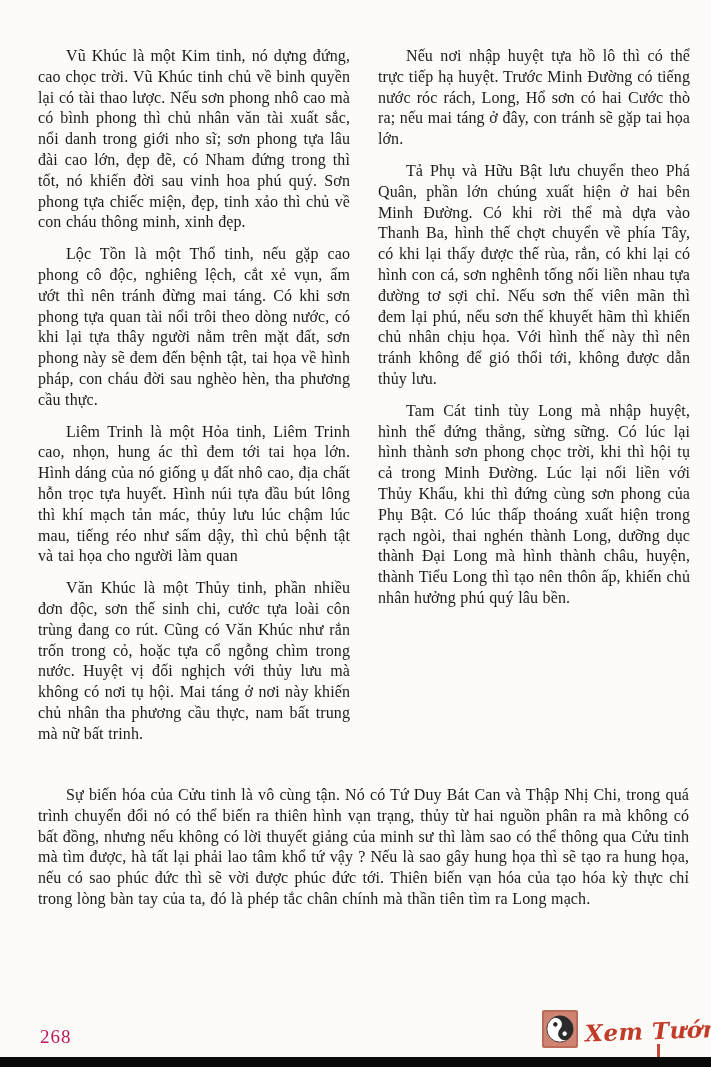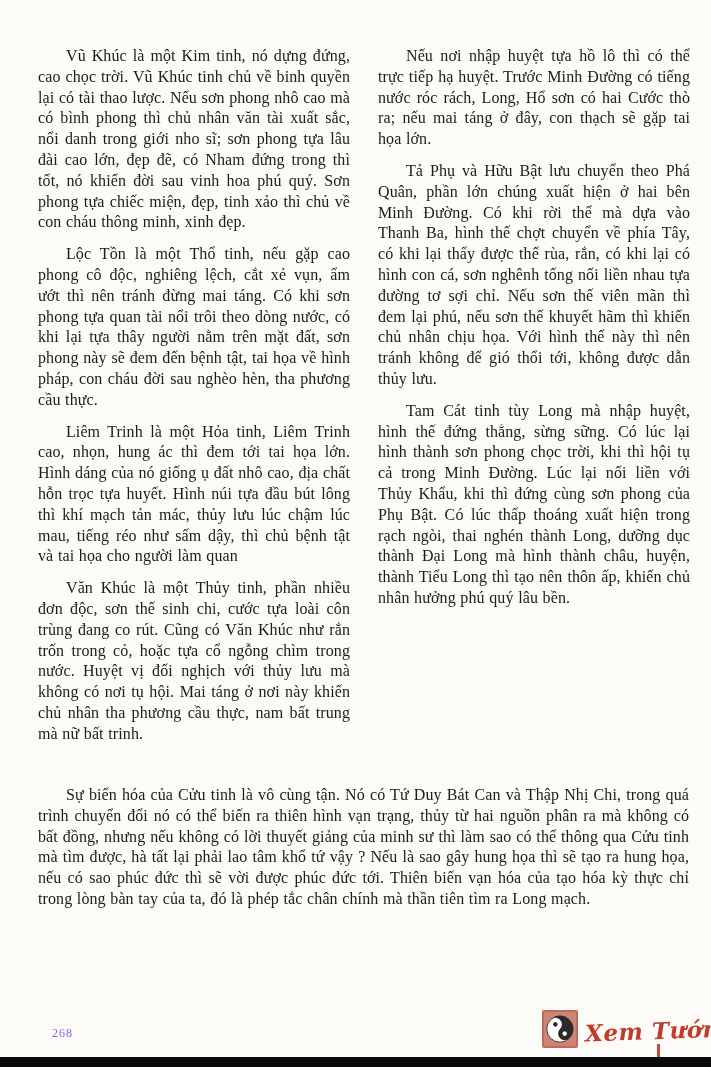--- a/index.html
+++ b/index.html
@@ -41,25 +41,25 @@
   }
   .footer-para {
     position: absolute;
     top: 760px;
     left: 38px;
     width: 651px;
     margin-top: 25px;
   }
   .page-number {
     position: absolute;
-    left: 52px;
+    left: 40px;
     top: 1026px;
-    font-size: 12px;
+    font-size: 19px;
     letter-spacing: 1px;
-    color: #8b5cf6;
+    color: #be185d;
   }
   .watermark {
     position: absolute;
     left: 542px;
     top: 1010px;
     display: flex;
     align-items: center;
     gap: 7px;
   }
   .yinyang-box {
@@ -113,21 +113,21 @@
 
   <div class="columns-wrap">
     <div class="columns">
       <div class="col">
         <p>Vũ Khúc là một Kim tinh, nó dựng đứng, cao chọc trời. Vũ Khúc tinh chủ về binh quyền lại có tài thao lược. Nếu sơn phong nhô cao mà có bình phong thì chủ nhân văn tài xuất sắc, nổi danh trong giới nho sĩ; sơn phong tựa lâu đài cao lớn, đẹp đẽ, có Nham đứng trong thì tốt, nó khiến đời sau vinh hoa phú quý. Sơn phong tựa chiếc miện, đẹp, tinh xảo thì chủ về con cháu thông minh, xinh đẹp.</p>
         <p>Lộc Tồn là một Thổ tinh, nếu gặp cao phong cô độc, nghiêng lệch, cắt xẻ vụn, ẩm ướt thì nên tránh đừng mai táng. Có khi sơn phong tựa quan tài nổi trôi theo dòng nước, có khi lại tựa thây người nằm trên mặt đất, sơn phong này sẽ đem đến bệnh tật, tai họa về hình pháp, con cháu đời sau nghèo hèn, tha phương cầu thực.</p>
         <p>Liêm Trinh là một Hỏa tinh, Liêm Trinh cao, nhọn, hung ác thì đem tới tai họa lớn. Hình dáng của nó giống ụ đất nhô cao, địa chất hỗn trọc tựa huyết. Hình núi tựa đầu bút lông thì khí mạch tản mác, thủy lưu lúc chậm lúc mau, tiếng réo như sấm dậy, thì chủ bệnh tật và tai họa cho người làm quan</p>
         <p>Văn Khúc là một Thủy tinh, phần nhiều đơn độc, sơn thế sinh chi, cước tựa loài côn trùng đang co rút. Cũng có Văn Khúc như rắn trốn trong cỏ, hoặc tựa cổ ngỗng chìm trong nước. Huyệt vị đối nghịch với thủy lưu mà không có nơi tụ hội. Mai táng ở nơi này khiến chủ nhân tha phương cầu thực, nam bất trung mà nữ bất trinh.</p>
       </div>
       <div class="col">
-        <p>Nếu nơi nhập huyệt tựa hồ lô thì có thể trực tiếp hạ huyệt. Trước Minh Đường có tiếng nước róc rách, Long, Hổ sơn có hai Cước thò ra; nếu mai táng ở đây, con thạch sẽ gặp tai họa lớn.</p>
+        <p>Nếu nơi nhập huyệt tựa hồ lô thì có thể trực tiếp hạ huyệt. Trước Minh Đường có tiếng nước róc rách, Long, Hổ sơn có hai Cước thò ra; nếu mai táng ở đây, con tránh sẽ gặp tai họa lớn.</p>
         <p>Tả Phụ và Hữu Bật lưu chuyển theo Phá Quân, phần lớn chúng xuất hiện ở hai bên Minh Đường. Có khi rời thể mà dựa vào Thanh Ba, hình thế chợt chuyển về phía Tây, có khi lại thấy được thế rùa, rắn, có khi lại có hình con cá, sơn nghênh tống nối liền nhau tựa đường tơ sợi chỉ. Nếu sơn thế viên mãn thì đem lại phú, nếu sơn thế khuyết hãm thì khiến chủ nhân chịu họa. Với hình thế này thì nên tránh không để gió thổi tới, không được dẫn thủy lưu.</p>
         <p>Tam Cát tinh tùy Long mà nhập huyệt, hình thế đứng thẳng, sừng sững. Có lúc lại hình thành sơn phong chọc trời, khi thì hội tụ cả trong Minh Đường. Lúc lại nối liền với Thủy Khẩu, khi thì đứng cùng sơn phong của Phụ Bật. Có lúc thấp thoáng xuất hiện trong rạch ngòi, thai nghén thành Long, dưỡng dục thành Đại Long mà hình thành châu, huyện, thành Tiểu Long thì tạo nên thôn ấp, khiến chủ nhân hưởng phú quý lâu bền.</p>
       </div>
     </div>
   </div>
 
   <div class="footer-para">
     <p>Sự biến hóa của Cửu tinh là vô cùng tận. Nó có Tứ Duy Bát Can và Thập Nhị Chi, trong quá trình chuyển đổi nó có thể biến ra thiên hình vạn trạng, thủy từ hai nguồn phân ra mà không có bất đồng, nhưng nếu không có lời thuyết giảng của minh sư thì làm sao có thể thông qua Cửu tinh mà tìm được, hà tất lại phải lao tâm khổ tứ vậy ? Nếu là sao gây hung họa thì sẽ tạo ra hung họa, nếu có sao phúc đức thì sẽ vời được phúc đức tới. Thiên biến vạn hóa của tạo hóa kỳ thực chỉ trong lòng bàn tay của ta, đó là phép tắc chân chính mà thần tiên tìm ra Long mạch.</p>
   </div>
 

